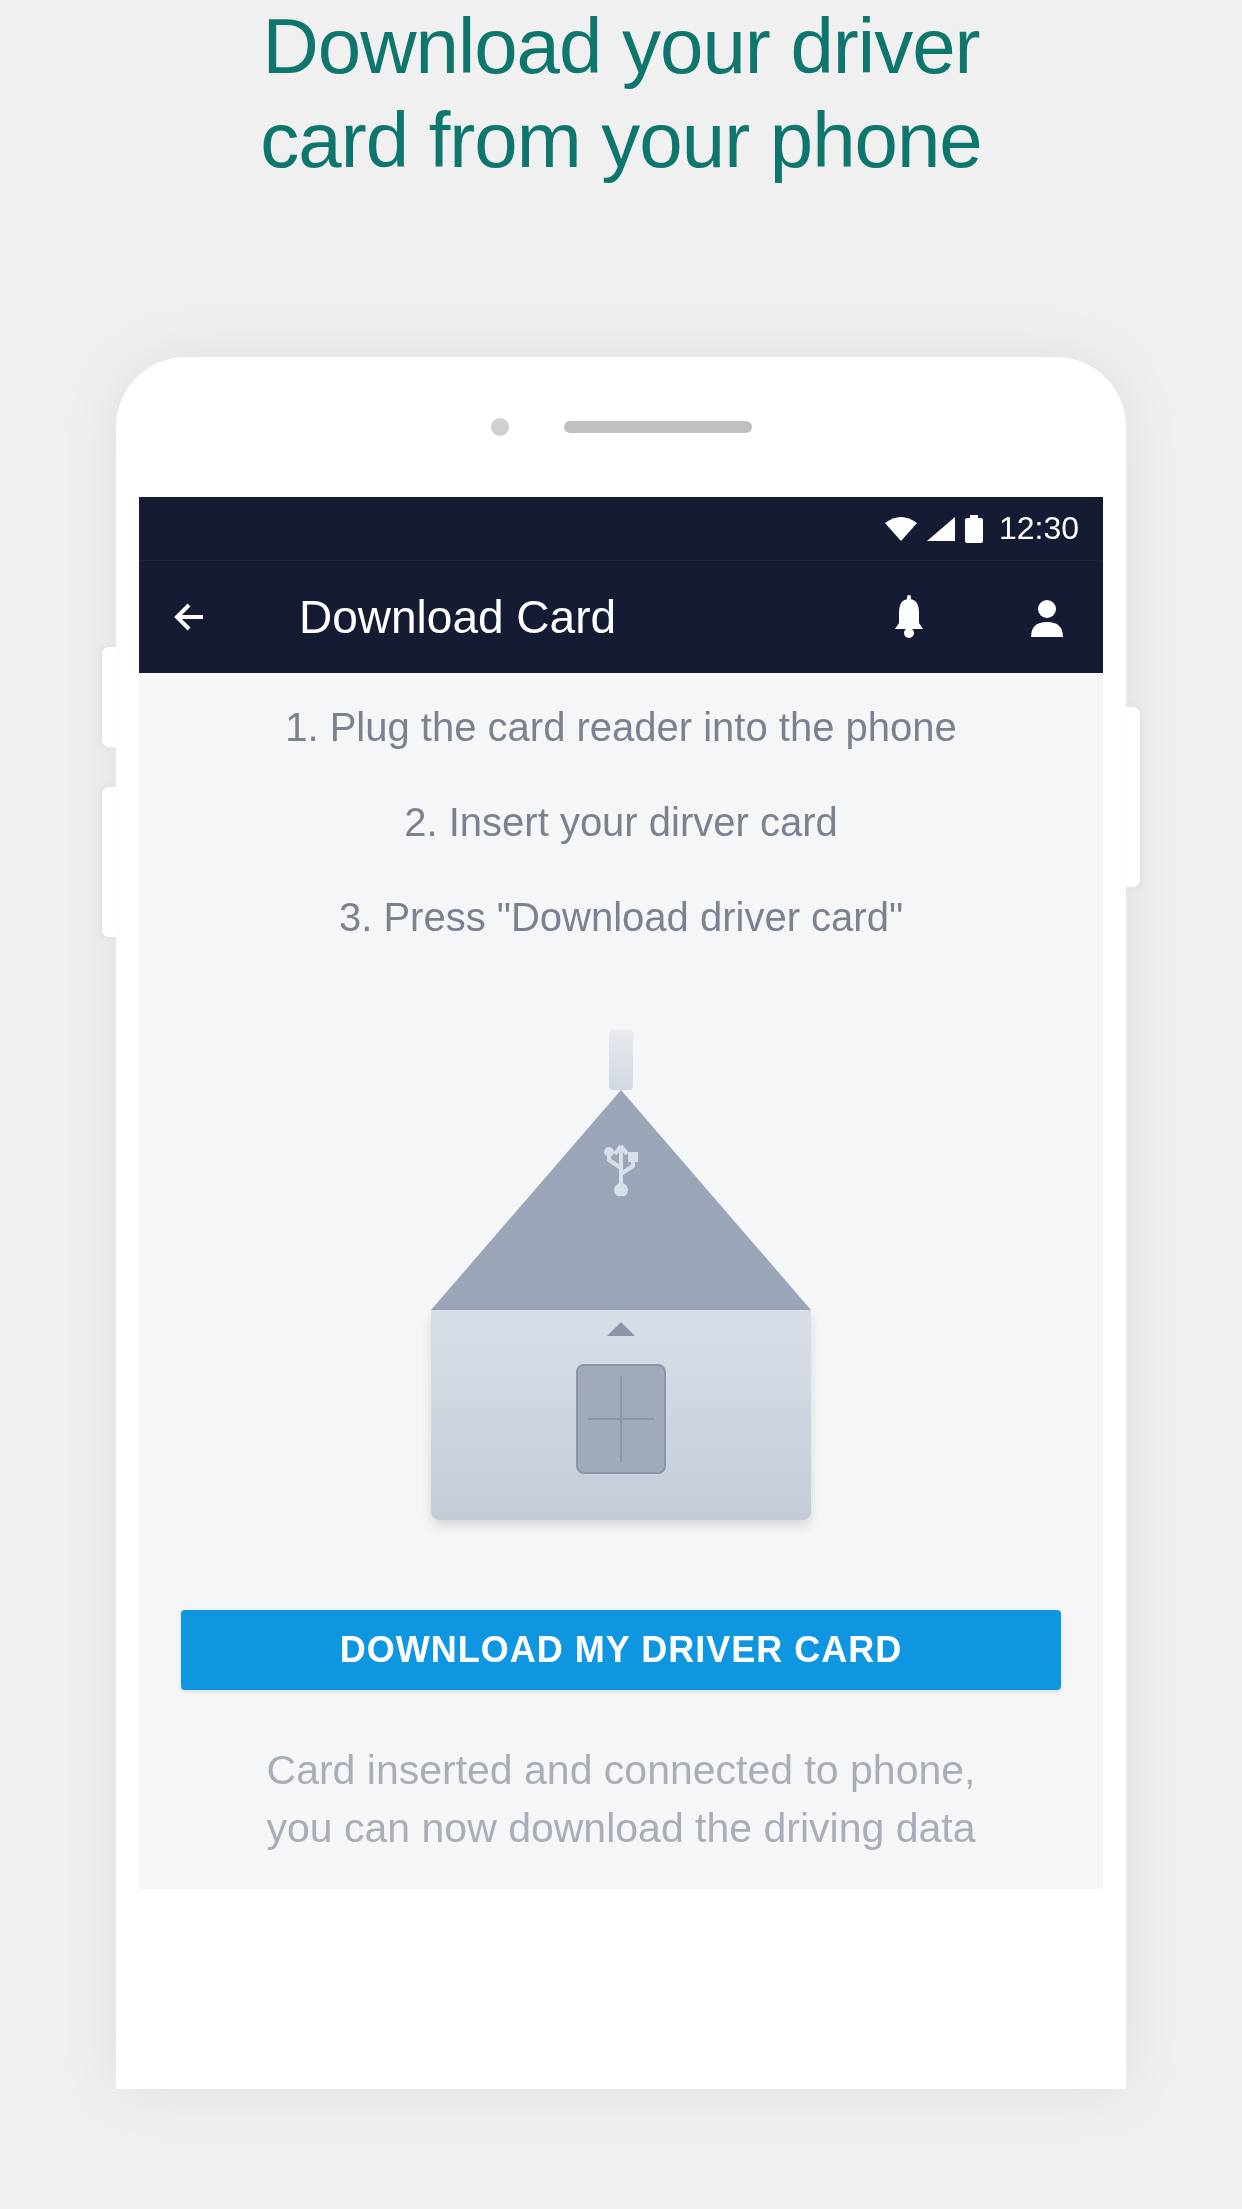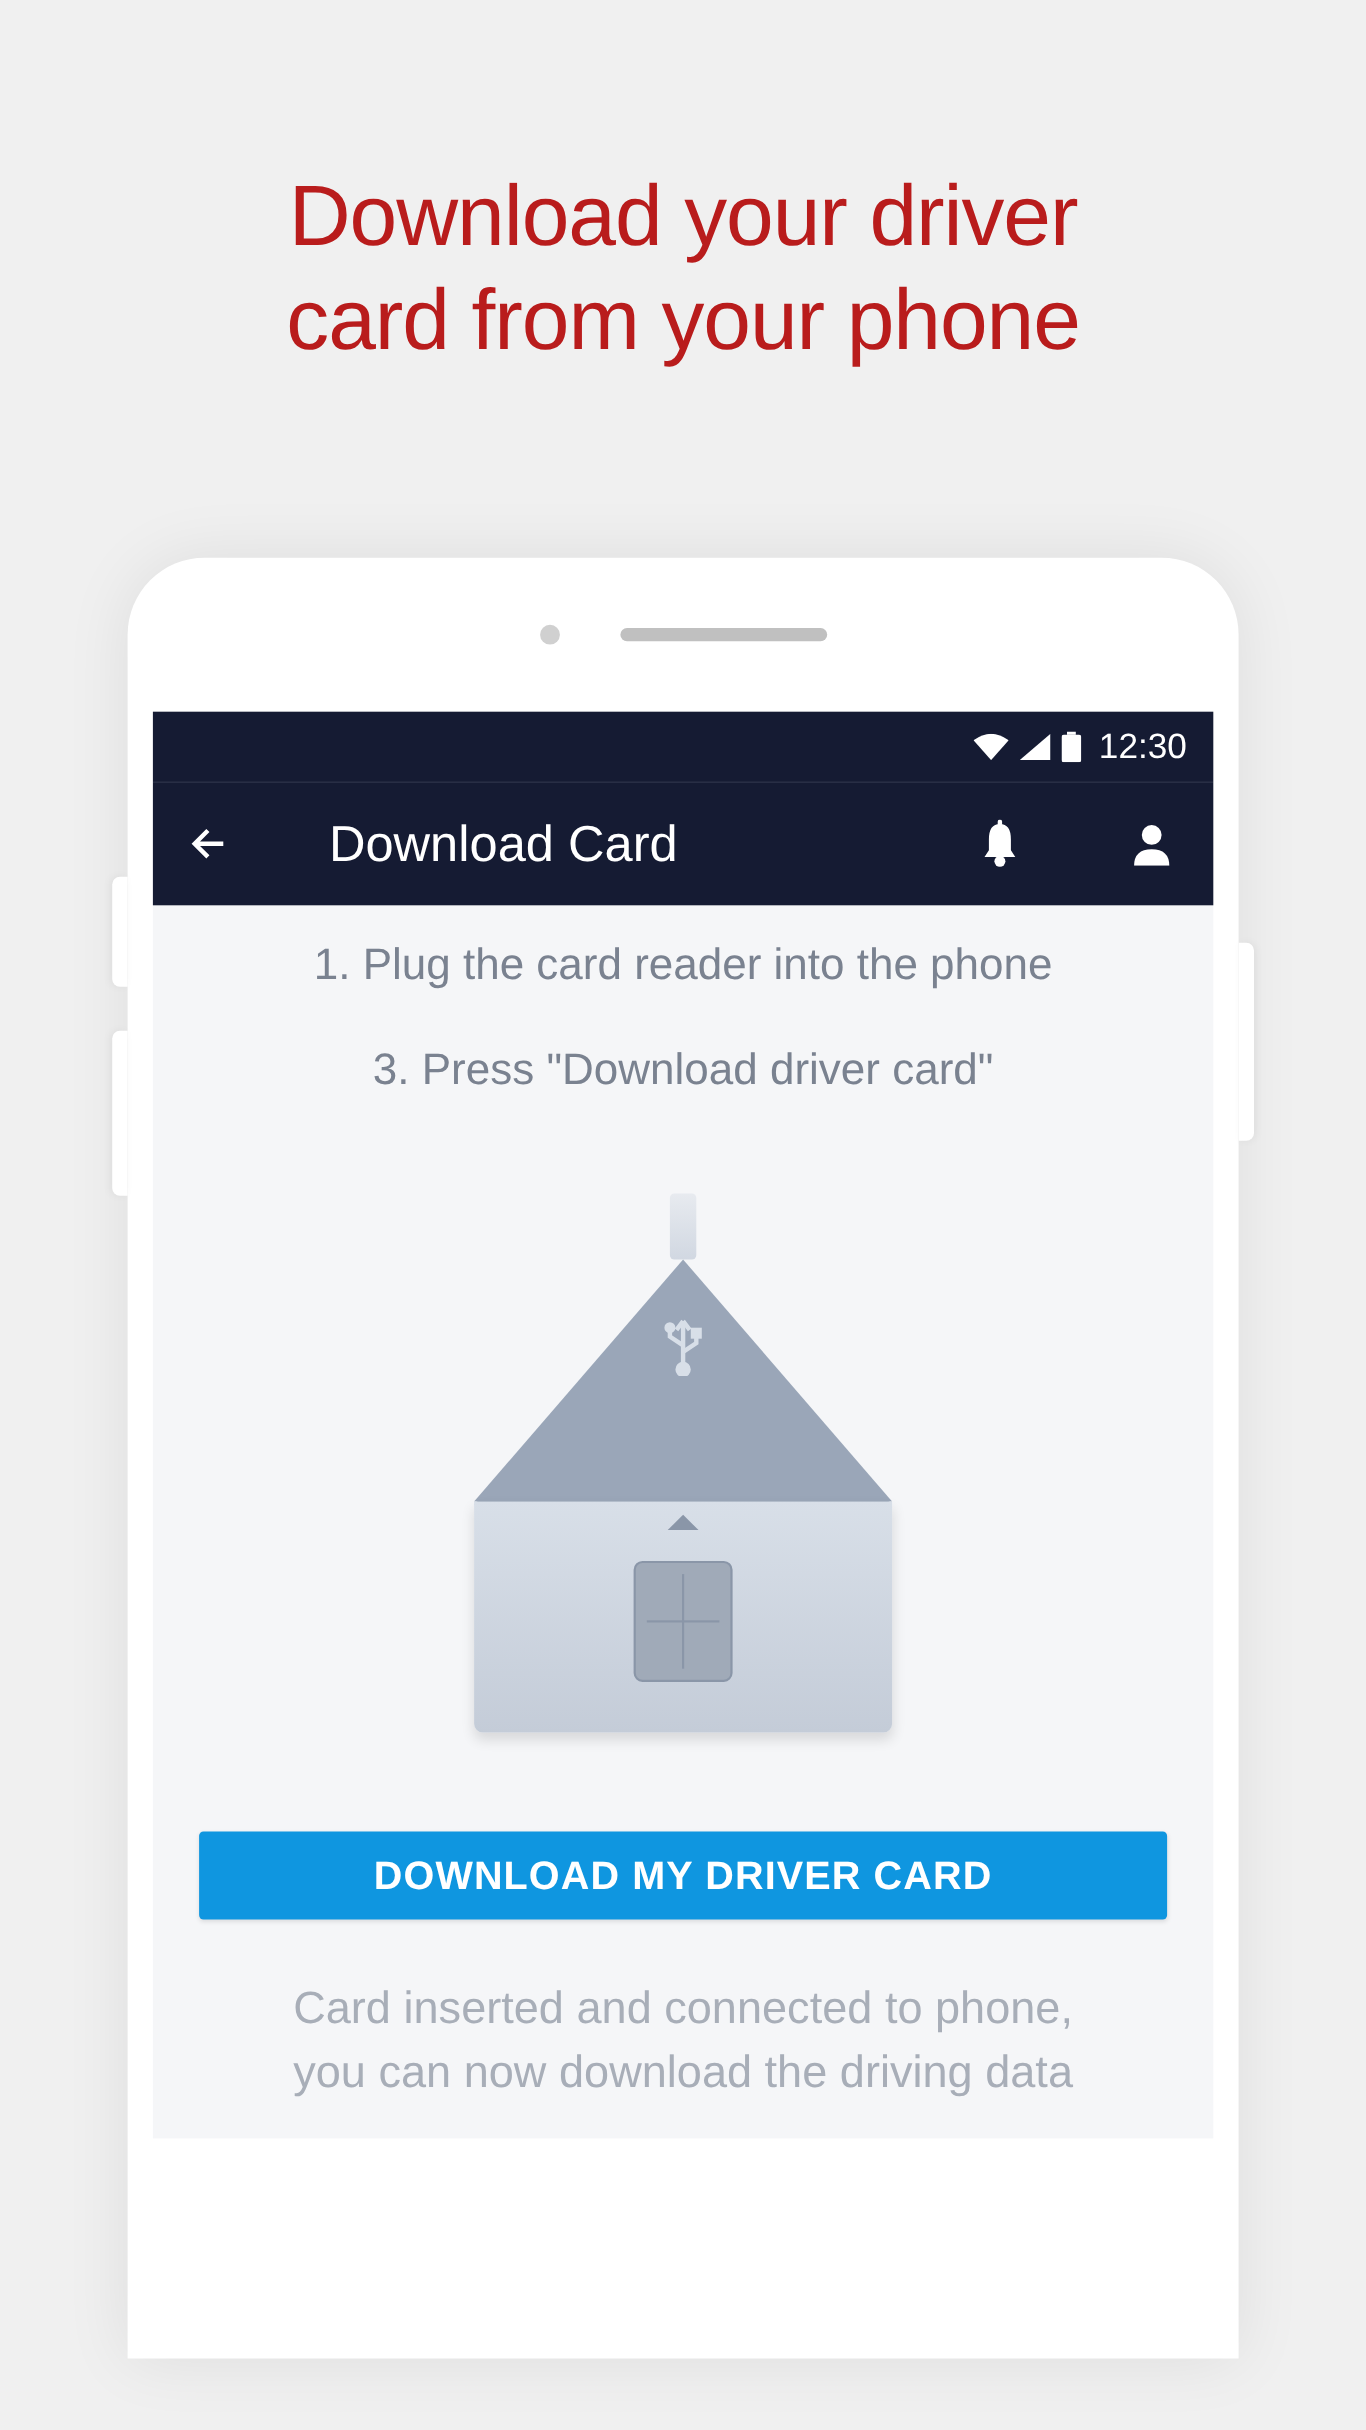--- a/index.html
+++ b/index.html
@@ -13,24 +13,23 @@
       height: 2209px;
       background: #f0f0f0;
       font-family: -apple-system, BlinkMacSystemFont, "Segoe UI", Helvetica, Arial, sans-serif;
       display: flex;
       flex-direction: column;
       align-items: center;
       overflow: hidden;
     }
     
     .promo-title {
-      margin-top: 150px;
       font-size: 78px;
       font-weight: 400;
-      color: #b91c1c;
+      color: #0f766e;
       text-align: center;
       line-height: 1.2;
       letter-spacing: -1px;
     }
     
     .phone-frame {
       margin-top: 170px;
       width: 1010px;
       background: #ffffff;
       border-radius: 70px 70px 0 0;
@@ -355,20 +354,21 @@
       <div class="profile-icon">
         <svg width="40" height="40" viewBox="0 0 40 40" fill="white">
           <circle cx="20" cy="12" r="9"></circle>
           <path d="M4 40 Q4 25 20 25 Q36 25 36 40 Z"></path>
         </svg>
       </div>
     </div>
 
     <div class="content-area">
       <div class="instruction-step">1. Plug the card reader into the phone</div>
+      <div class="instruction-step">2. Insert your dirver card</div>
       <div class="instruction-step">3. Press "Download driver card"</div>
 
       <div class="reader-illustration">
         <div class="usb-cable"></div>
         <div class="usb-symbol">
           <svg width="44" height="56" viewBox="0 0 44 56" fill="none" stroke="#d8dfe8" stroke-width="4">
             <path d="M22 6 L22 50"></path>
             <path d="M22 6 L16 14 M22 6 L28 14"></path>
             <path d="M22 28 L10 20 L10 14"></path>
             <path d="M22 34 L34 26 L34 20"></path>

